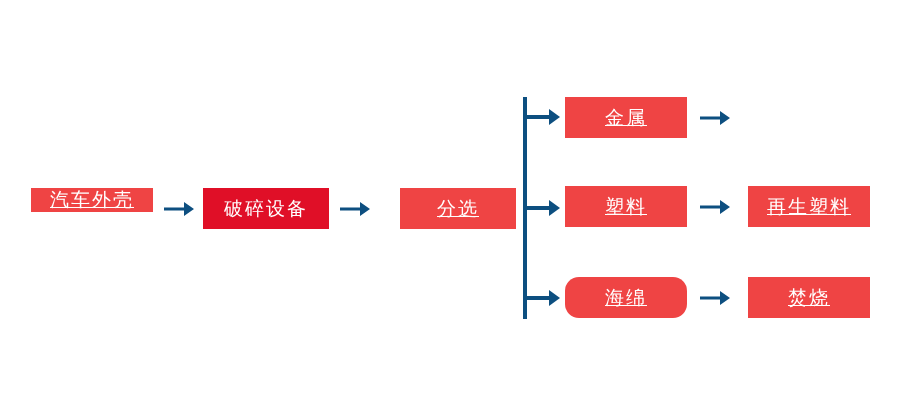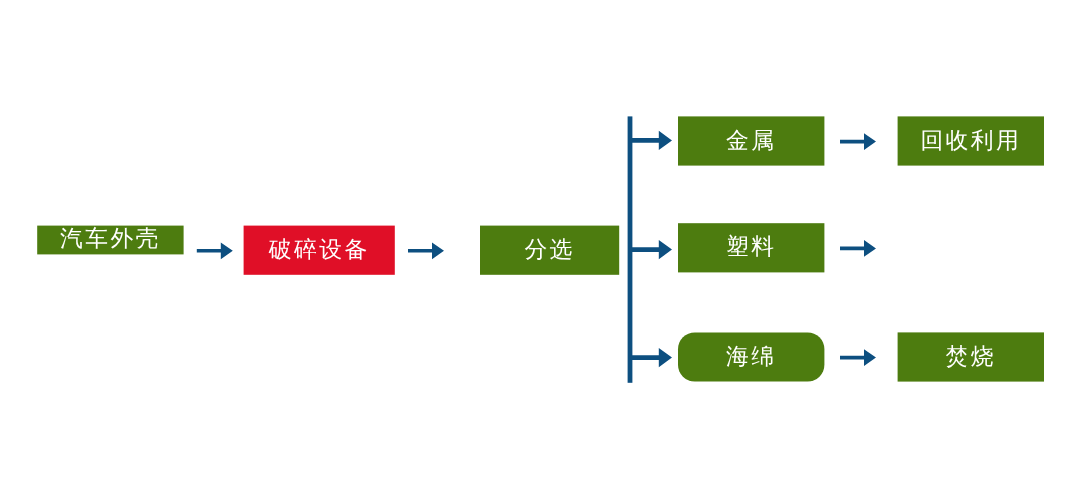--- a/index.html
+++ b/index.html
@@ -23,21 +23,21 @@
     align-items: center;
     justify-content: center;
     color: #ffffff;
     font-size: 19px;
     letter-spacing: 2px;
     line-height: 1;
     white-space: nowrap;
     box-sizing: border-box;
     padding-bottom: 1px;
   }
-  .node.blue  { background: #4d7c0f; }
+  .node.blue  { background: #ef4444; text-decoration: underline; }
   .node.red   { background: #e00f27; }
 
   
   #node-shell    { left: 31px;  top: 188px; width: 122px; height: 24px; }
   #node-crusher  { left: 203px; top: 188px; width: 126px; height: 41px; }
   #node-sorting  { left: 400px; top: 188px; width: 116px; height: 41px; }
 
   
   #node-metal    { left: 565px; top:  97px; width: 122px; height: 41px; }
   #node-plastic  { left: 565px; top: 186px; width: 122px; height: 41px; }
@@ -126,30 +126,30 @@
   </div>
 
   <div class="node blue" id="node-metal">金属</div>
 
   <div class="arrow" id="arrow-metal-recycle">
     <svg viewBox="0 0 34 30" aria-hidden="true">
       <path d="M2 13.5 H22 V8 L32 15 L22 22 V16.5 H2 Z" fill="currentColor"></path>
     </svg>
   </div>
 
-  <div class="node blue" id="node-recycle">回收利用</div>
 
   <div class="node blue" id="node-plastic">塑料</div>
 
   <div class="arrow" id="arrow-plastic-regrind">
     <svg viewBox="0 0 34 30" aria-hidden="true">
       <path d="M2 13.5 H22 V8 L32 15 L22 22 V16.5 H2 Z" fill="currentColor"></path>
     </svg>
   </div>
 
+  <div class="node blue" id="node-regrind">再生塑料</div>
 
   <div class="node blue" id="node-sponge">海绵</div>
 
   <div class="arrow" id="arrow-sponge-burn">
     <svg viewBox="0 0 34 30" aria-hidden="true">
       <path d="M2 13.5 H22 V8 L32 15 L22 22 V16.5 H2 Z" fill="currentColor"></path>
     </svg>
   </div>
 
   <div class="node blue" id="node-burn">焚烧</div>

